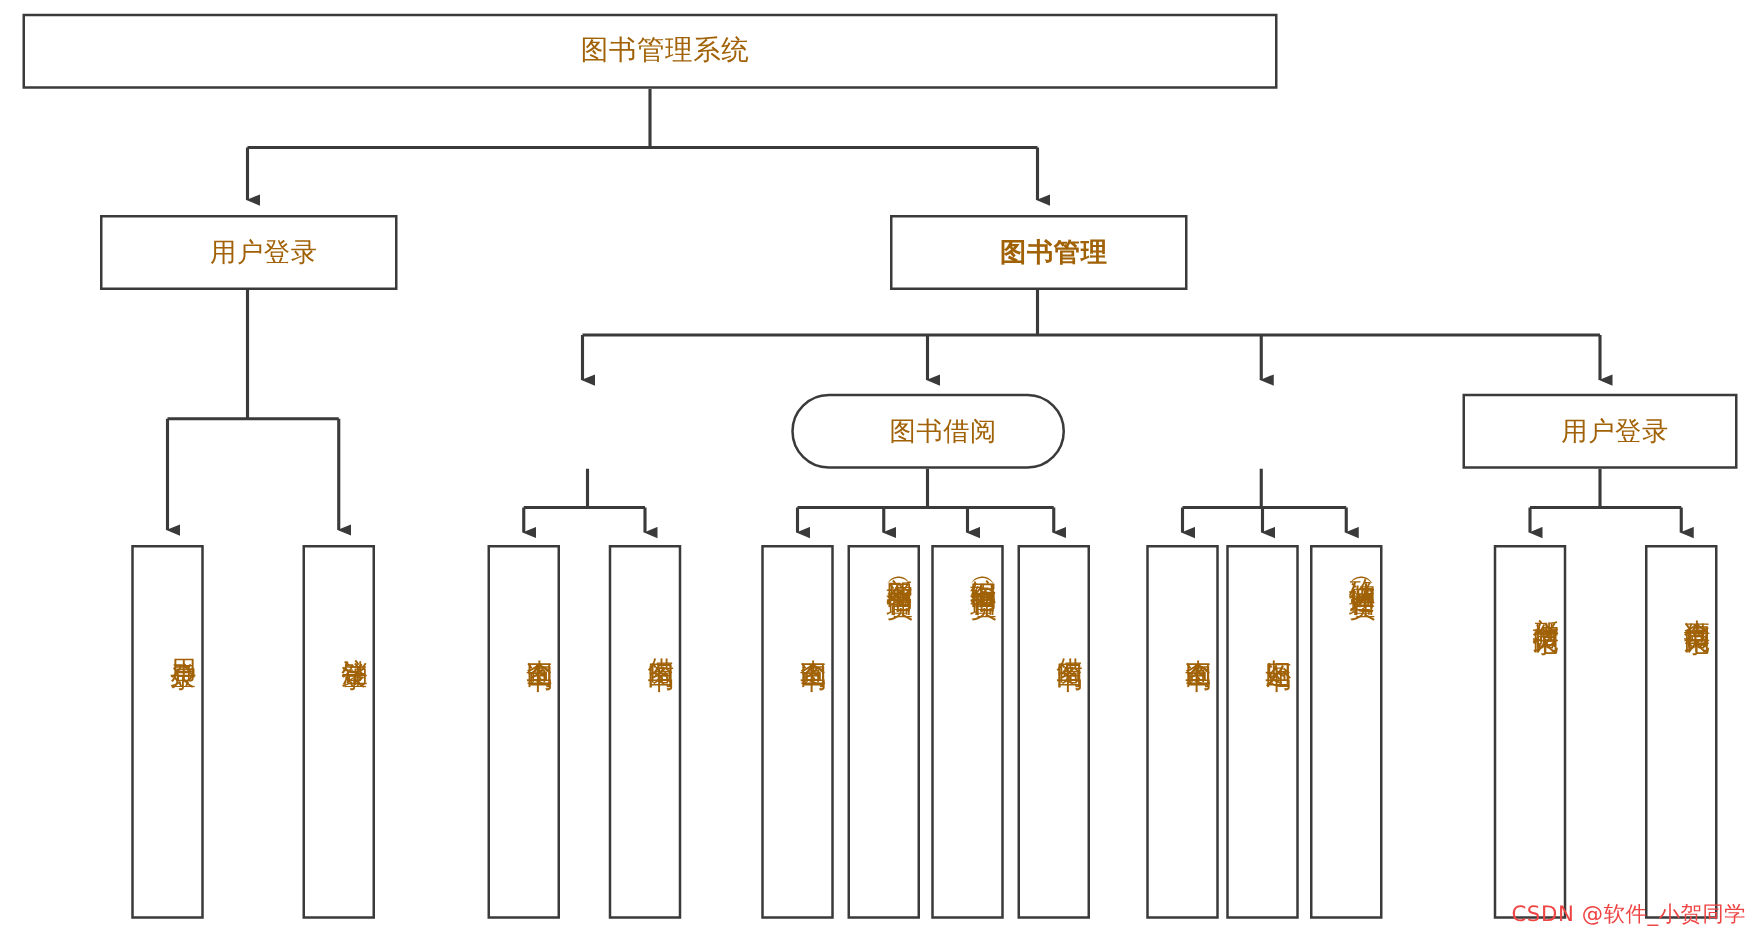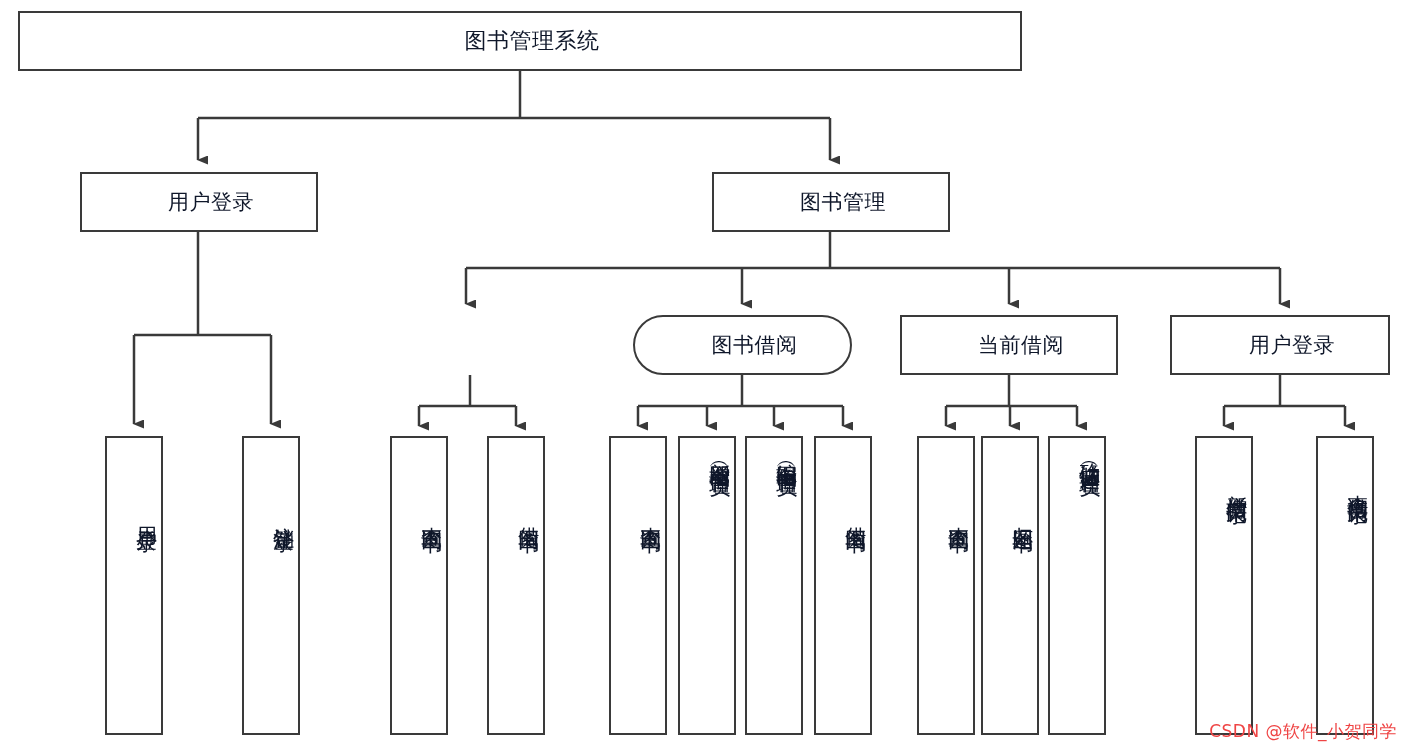--- a/index.html
+++ b/index.html
@@ -26,21 +26,21 @@
     pointer-events: none;
   }
   .node {
     position: absolute;
     box-sizing: border-box;
     background: #ffffff;
     border: 2.5px solid #3a3a3a;
     display: flex;
     align-items: center;
     justify-content: center;
-    color: #0f172a;
+    color: #a16207;
     padding-left: 24px;
   }
   .node .label {
     font-size: 21px;
     line-height: 1.25;
     letter-spacing: 0.5px;
     white-space: nowrap;
   }
   .node.root .label { font-size: 22px; }
   .node.vert {
@@ -121,29 +121,26 @@
     </g>
   </svg>
 
   <div class="node root" style="left:18px; top:11px; width:1004px; height:60px;">
     <span class="label">图书管理系统</span>
   </div>
 
   <div class="node" style="left:80px; top:172px; width:238px; height:60px;">
     <span class="label">用户登录</span>
   </div>
-  <div class="node" style="left:712px; top:172px; width:238px; height:60px;">
+  <div class="node" style="left:712px; top:172px; width:238px; height:60px;font-weight:bold;">
     <span class="label">图书管理</span>
   </div>
 
   <div class="node" style="left:633px; top:315px; width:219px; height:60px;border-radius:30px;">
     <span class="label">图书借阅</span>
-  </div>
-  <div class="node" style="left:900px; top:315px; width:218px; height:60px;">
-    <span class="label">当前借阅</span>
   </div>
   <div class="node" style="left:1170px; top:315px; width:220px; height:60px;">
     <span class="label">用户登录</span>
   </div>
 
   <div class="node vert" style="left:105px; top:436px; width:58px; height:299px; padding-top:72px;">
     <span class="label">用户登录</span>
   </div>
   <div class="node vert" style="left:242px; top:436px; width:58px; height:299px; padding-top:72px;">
     <span class="label">注销登录</span>

